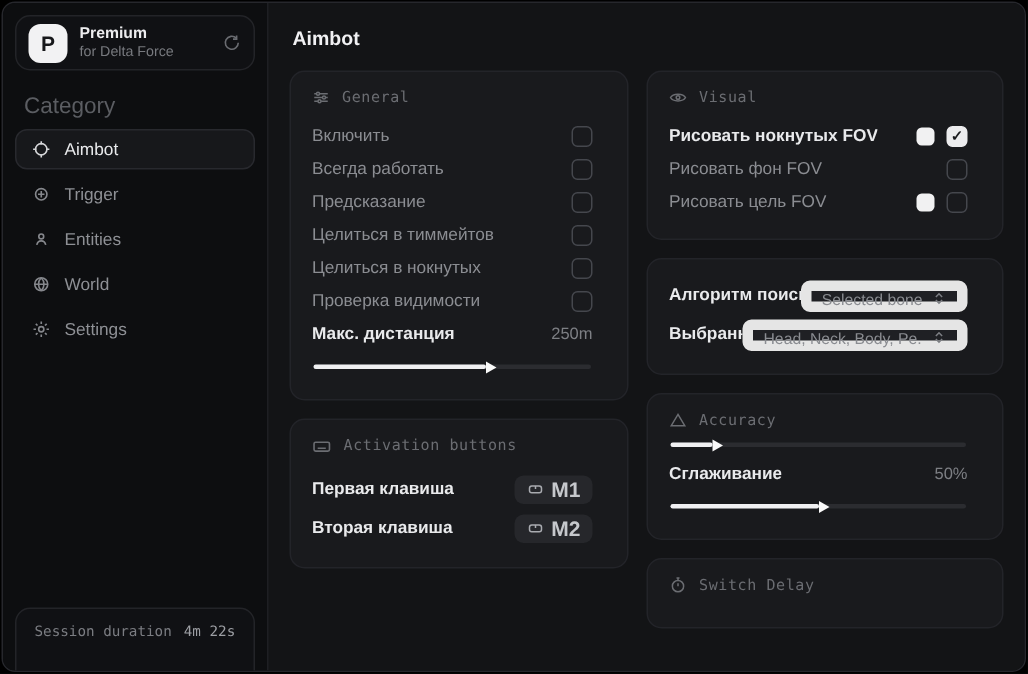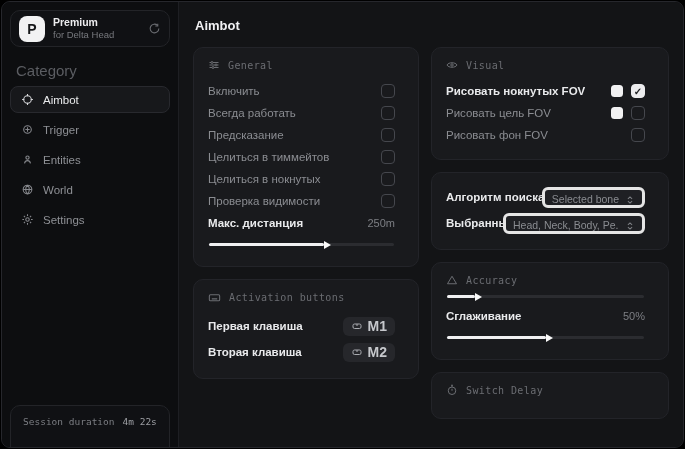--- a/index.html
+++ b/index.html
@@ -76,40 +76,40 @@
   .slider-fill::after {
     content:""; position:absolute; right:-7px; top:50%; transform:translateY(-50%);
     border-left:7px solid #fafafa; border-top:4px solid transparent; border-bottom:4px solid transparent;
   }
   .keycap {
     display:flex; align-items:center; gap:5px; background:#26272b; border-radius:6px;
     height:19px; padding:0 8px; color:#c6c8cc; font-size:14px; font-weight:bold; cursor:pointer;
   }
   .keycap .kc-ic { display:flex; color:#a9abb0; }
   .dropdown {
-    display:flex; align-items:flex-end; gap:6px; background:#1f2024; border:3px solid #e5e5e5;
+    display:flex; align-items:flex-start; gap:6px; background:#1f2024; border:7px solid #e5e5e5;
     border-radius:6px; height:21px; padding:0 7px; cursor:pointer; flex:0 0 auto;
   }
   .dropdown-text { font-size:10.5px; color:#8a8c91; white-space:nowrap; overflow:hidden; }
   .dd1 .dropdown-text { max-width:86px; }
   .dd2 .dropdown-text { max-width:106px; }
   .dropdown .dd-ic { display:flex; color:#7c7e83; }
   svg { display:block; }
 </style>
 </head>
 <body>
 
 <div class="window">
 
   <div class="sidebar">
     <div class="premium-card">
       <div class="p-logo">P</div>
       <div class="premium-meta">
         <div class="premium-title">Premium</div>
-        <div class="premium-sub">for Delta Head</div>
+        <div class="premium-sub">for Delta Force</div>
       </div>
       <span class="refresh-btn">
         <svg width="13" height="13" viewBox="0 0 24 24" fill="none" stroke="currentColor" stroke-width="2">
             <path d="M20 12a8 8 0 1 1-2.4-5.7"></path>
             <path d="M18 3v4.5h-4.5"></path>
           </svg>
       </span>
     </div>
 
     <div class="category-label">Category</div>
@@ -268,29 +268,29 @@
             <span>Visual</span>
           </div>
           <div class="row">
             <span class="row-label strong">Рисовать нокнутых FOV</span>
             <span class="ctrl-group">
               <span class="swatch"></span>
               <span class="checkbox checked">✓</span>
             </span>
           </div>
           <div class="row">
+            <span class="row-label">Рисовать фон FOV</span>
+            <span class="ctrl-group">
+              <span class="checkbox"></span>
+            </span>
+          </div>
+          <div class="row">
             <span class="row-label">Рисовать цель FOV</span>
             <span class="ctrl-group">
               <span class="swatch"></span>
-              <span class="checkbox"></span>
-            </span>
-          </div>
-          <div class="row">
-            <span class="row-label">Рисовать фон FOV</span>
-            <span class="ctrl-group">
               <span class="checkbox"></span>
             </span>
           </div>
         </div>
 
         <div class="card">
           <div class="row row-lg">
             <span class="row-label strong">Алгоритм поиска кост</span>
             <span class="dropdown dd1">
               <span class="dropdown-text">Selected bone</span>

